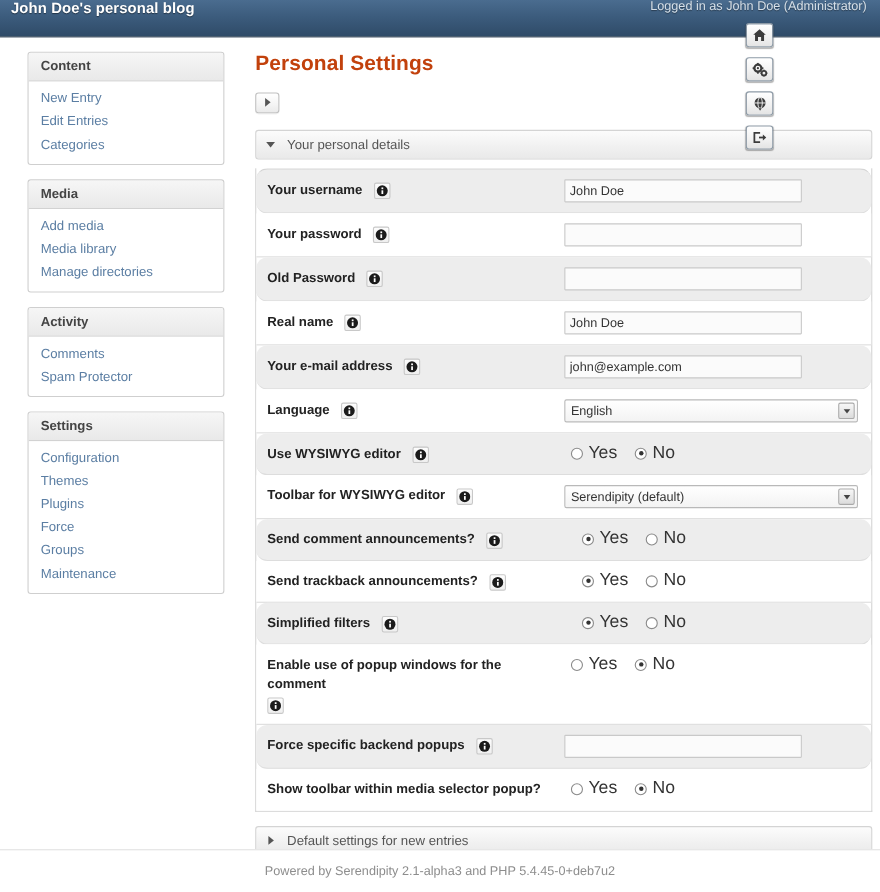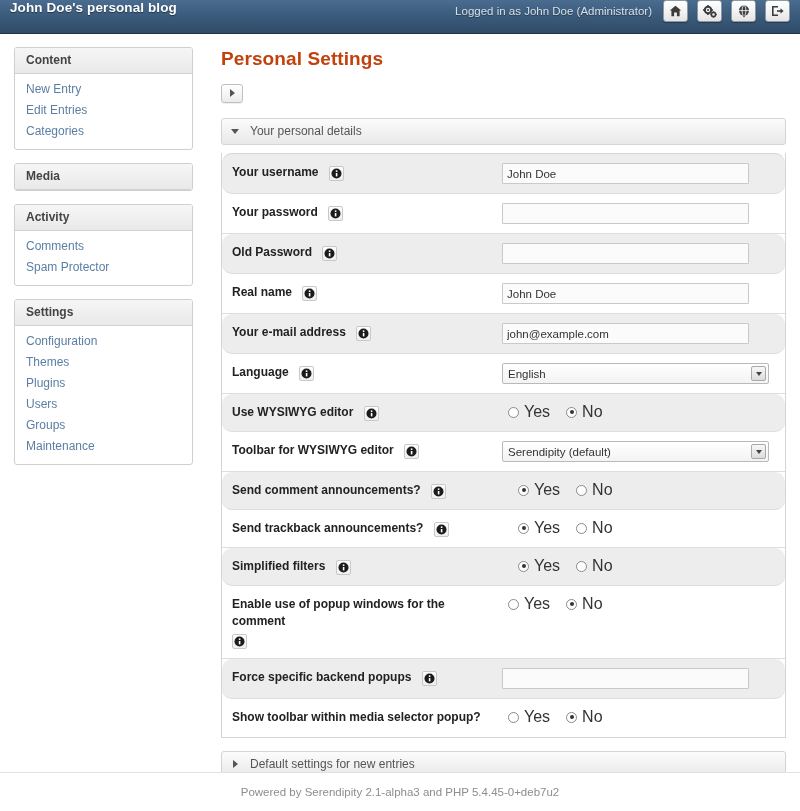--- a/index.html
+++ b/index.html
@@ -28,20 +28,21 @@
     font-size: 13.5px;
     font-weight: bold;
     letter-spacing: .1px;
     text-shadow: 0 1px 1px rgba(0,0,0,.45);
   }
   #topbar-right {
     margin-left: auto;
     display: flex;
     align-items: center;
     gap: 9px;
+    flex-direction: column;
   }
   #login-status {
     color: #d6e0e9;
     font-size: 11.5px;
     text-shadow: 0 1px 1px rgba(0,0,0,.4);
     margin-right: 2px;
   }
   .topbtn {
     width: 25px; height: 22px;
     border: 1px solid #8d9aa6;
@@ -52,21 +53,21 @@
     cursor: pointer;
   }
   .topbtn svg { display: block; }
 
   
   #wrap {
     display: flex;
     align-items: flex-start;
     padding: 13px 14px 0 14px;
   }
-  #sidebar { width: 179px; flex: 0 0 179px; }
+  #sidebar { width: 179px; flex: 0 0 179px; margin-left: 11px; }
   #main { flex: 1; padding-left: 28px; padding-top: 1px; }
 
   
   .nav-block {
     border: 1px solid #cfcfcf;
     border-radius: 3px;
     background: #ffffff;
     margin-bottom: 13px;
     overflow: hidden;
   }
@@ -169,21 +170,21 @@
     border-radius: 2px;
     background: linear-gradient(to bottom, #fdfdfd, #efefef);
     vertical-align: -3px;
     cursor: pointer;
   }
   .info-icon svg { display: block; }
 
   .row-control { flex: 1; display: flex; align-items: center; padding-top: 0px; }
 
   .txt {
-    width: 247px;
+    width: 216px;
     height: 21px;
     border: 1px solid #c9c9c9;
     background: #fbfbfb;
     font-family: "Liberation Sans", sans-serif;
     font-size: 11.5px;
     color: #333333;
     padding: 2px 4px;
     border-radius: 1px;
     outline: none;
   }
@@ -332,37 +333,42 @@
       <div class="nav-head">Content</div>
       <div class="nav-body">
         <a class="nav-link">New Entry</a>
         <a class="nav-link">Edit Entries</a>
         <a class="nav-link">Categories</a>
       </div>
     </div>
 
     <div class="nav-block">
       <div class="nav-head">Media</div>
+      <div class="nav-body">
+        <a class="nav-link">Add media</a>
+        <a class="nav-link">Media library</a>
+        <a class="nav-link">Manage directories</a>
+      </div>
     </div>
 
     <div class="nav-block">
       <div class="nav-head">Activity</div>
       <div class="nav-body">
         <a class="nav-link">Comments</a>
         <a class="nav-link">Spam Protector</a>
       </div>
     </div>
 
     <div class="nav-block">
       <div class="nav-head">Settings</div>
       <div class="nav-body">
         <a class="nav-link">Configuration</a>
         <a class="nav-link">Themes</a>
         <a class="nav-link">Plugins</a>
-        <a class="nav-link">Users</a>
+        <a class="nav-link">Force</a>
         <a class="nav-link">Groups</a>
         <a class="nav-link">Maintenance</a>
       </div>
     </div>
 
   </div>
 
   <div id="main">
     <h1 id="page-title">Personal Settings</h1>
 

